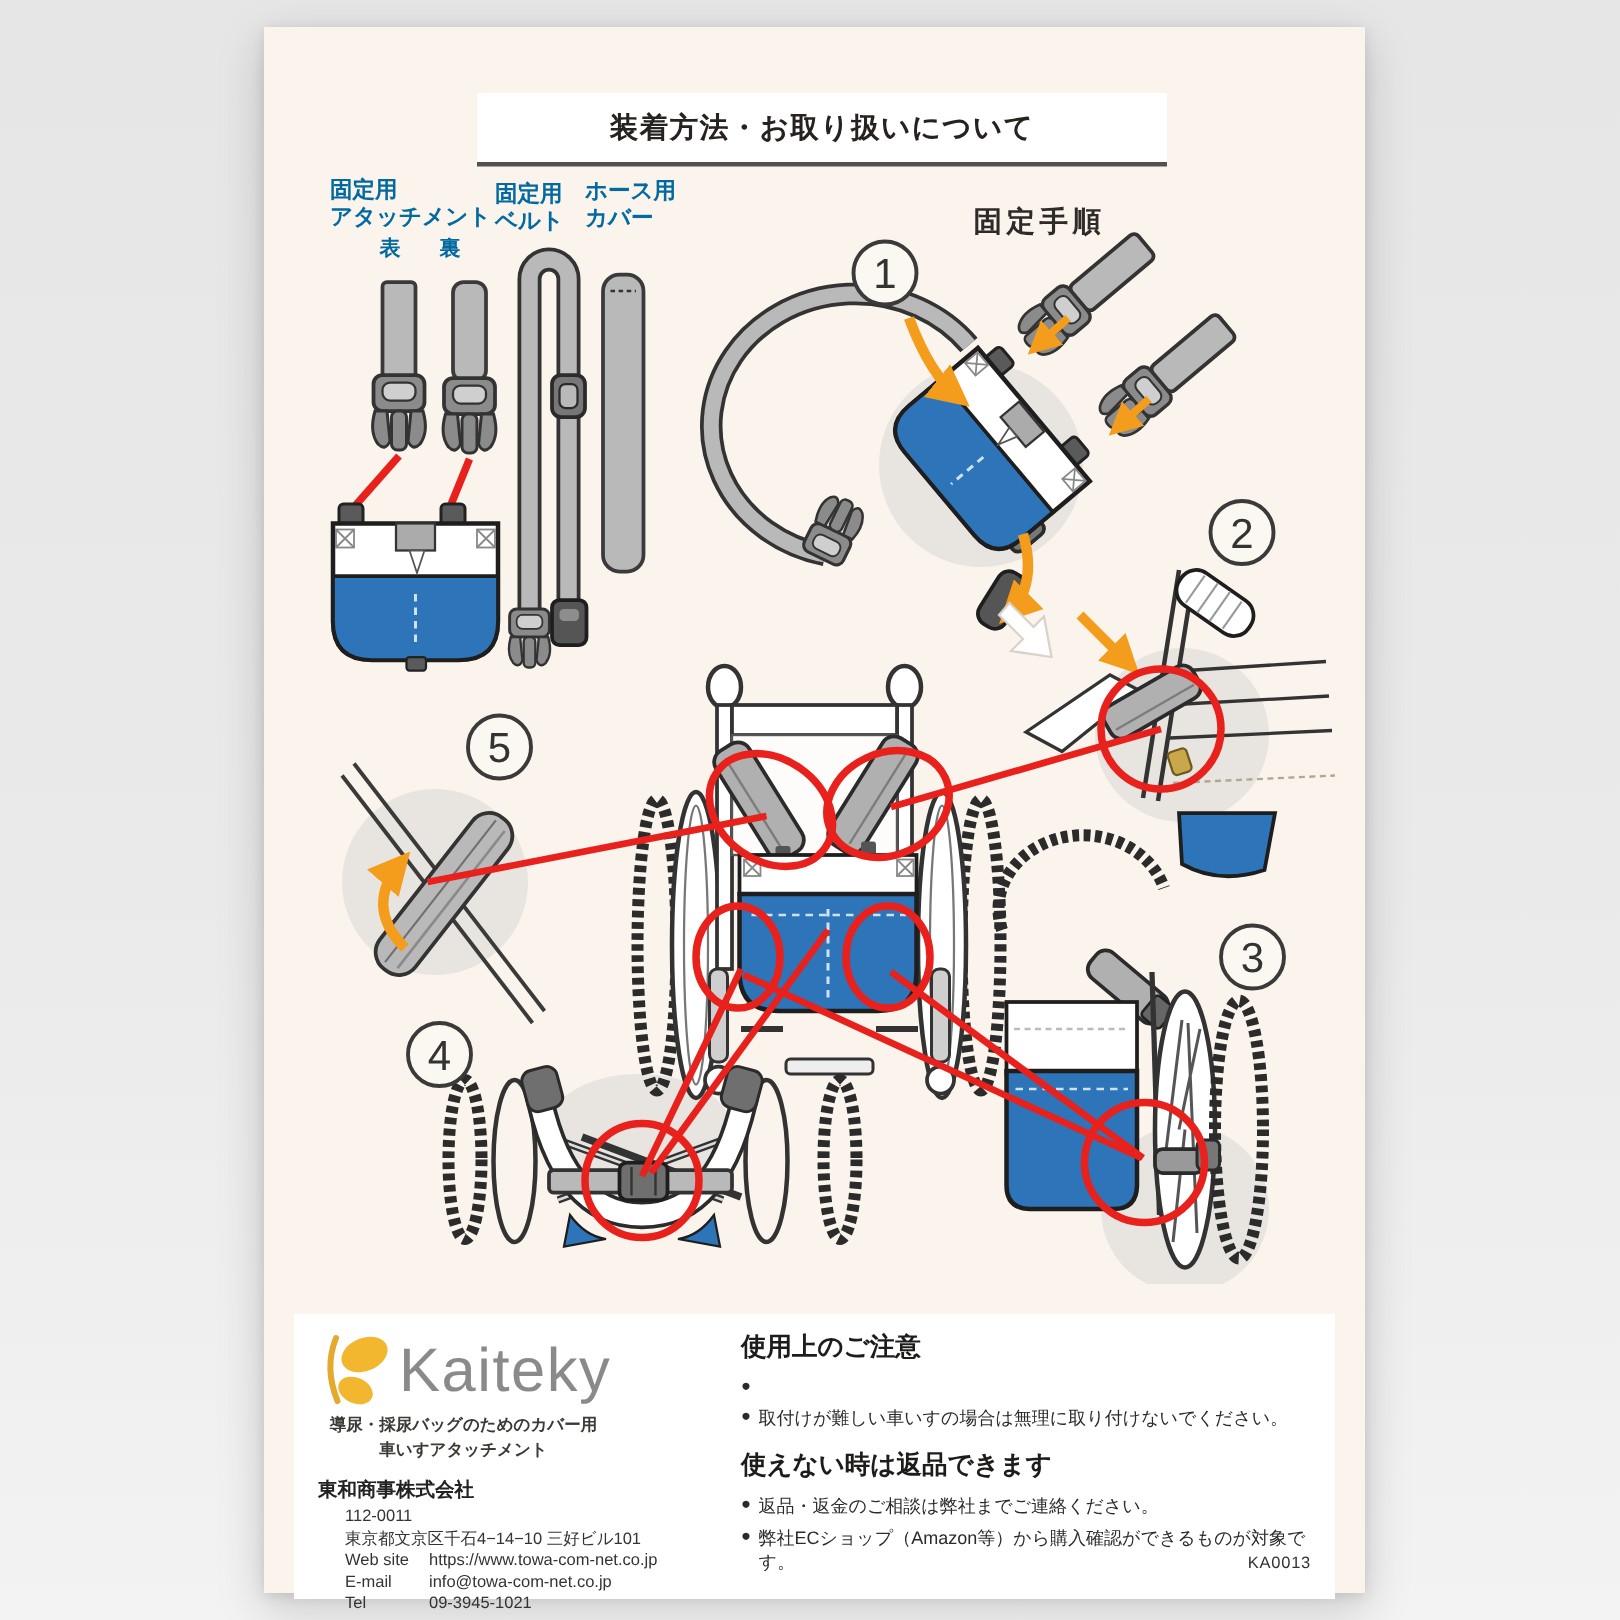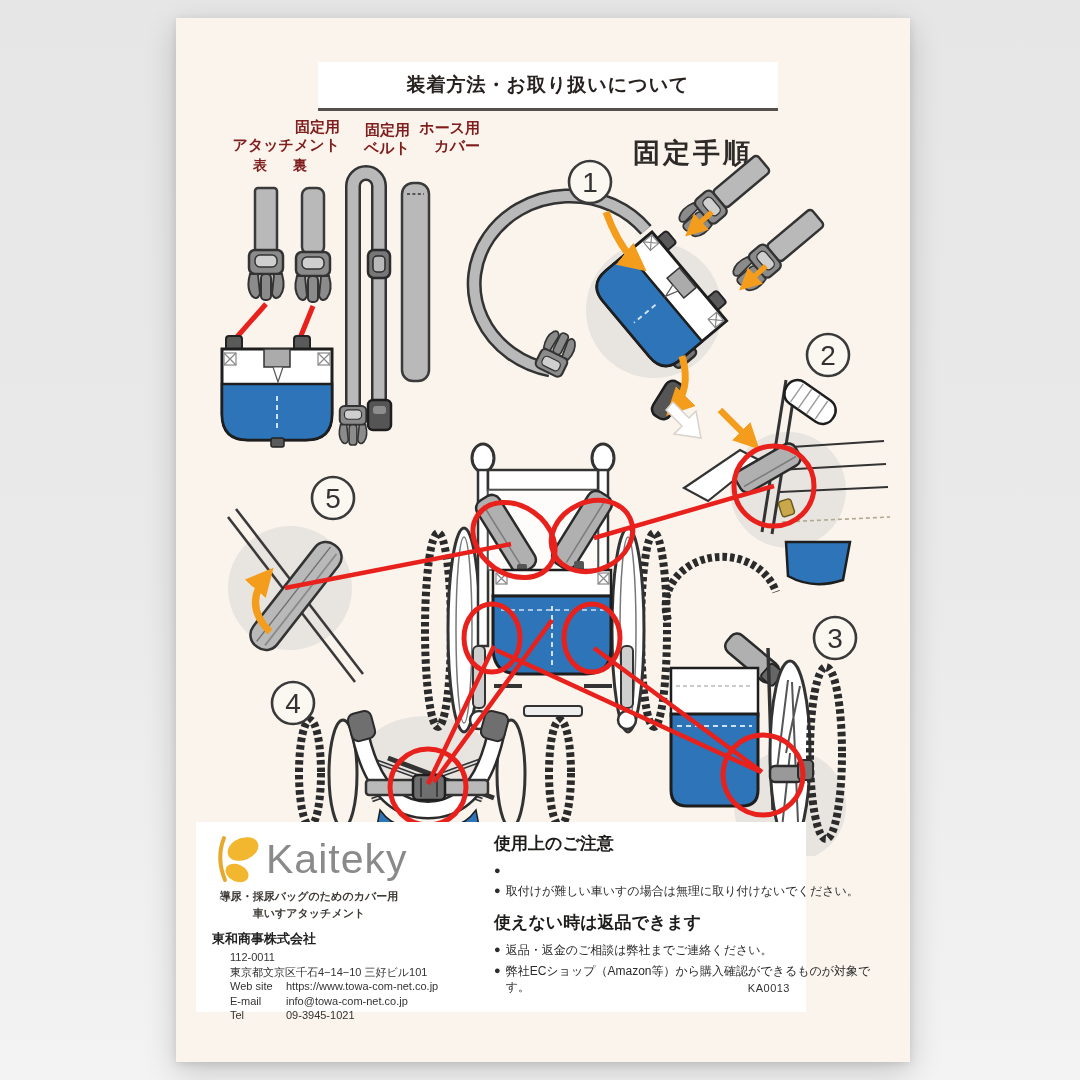--- a/index.html
+++ b/index.html
@@ -17,30 +17,30 @@
   .title-box{
     position:absolute;left:142px;top:44px;width:460px;height:46px;
     background:#ffffff;border-bottom:3px solid #55504c;
     display:flex;align-items:center;justify-content:center;
   }
   .title-box .t{
     font-size:19px;font-weight:bold;color:#272220;letter-spacing:1px;
   }
   svg.diagram{position:absolute;left:0;top:0;}
   .lbl{
-    position:absolute;text-align:right;color:#7f1d1d;line-height:1.2;
+    position:absolute;text-align:left;color:#0369a1;line-height:1.2;
     font-size:15px;font-weight:bold;
   }
   .lbl .sub{display:flex;justify-content:center;gap:26px;font-size:14px;margin-top:3px;}
   .proc-heading{
     position:absolute;left:452px;top:117px;width:130px;text-align:center;
-    font-size:27px;font-weight:bold;color:#2e2a28;letter-spacing:3px;
+    font-size:19px;font-weight:bold;color:#2e2a28;letter-spacing:3px;
   }
   .footer{
-    position:absolute;left:20px;top:804px;width:610px;height:190px;background:#ffffff;
+    position:absolute;left:20px;top:858px;width:694px;height:190px;background:#ffffff;
   }
   .brand{position:absolute;left:14px;top:12px;display:flex;align-items:flex-start;}
   .brand-name{font-size:41px;color:#8a8a8a;letter-spacing:1px;margin-left:4px;margin-top:2px;}
   .product-desc{
     position:absolute;left:8px;top:66px;width:210px;text-align:center;
     font-size:11px;font-weight:bold;color:#3d3935;line-height:1.5;
   }
   .company{position:absolute;left:16px;top:108px;font-size:13px;font-weight:bold;color:#222;}
   .contact{position:absolute;left:16px;top:128px;font-size:11px;color:#333;line-height:1.32;margin-left:18px;}
   .contact .row{display:flex;}

